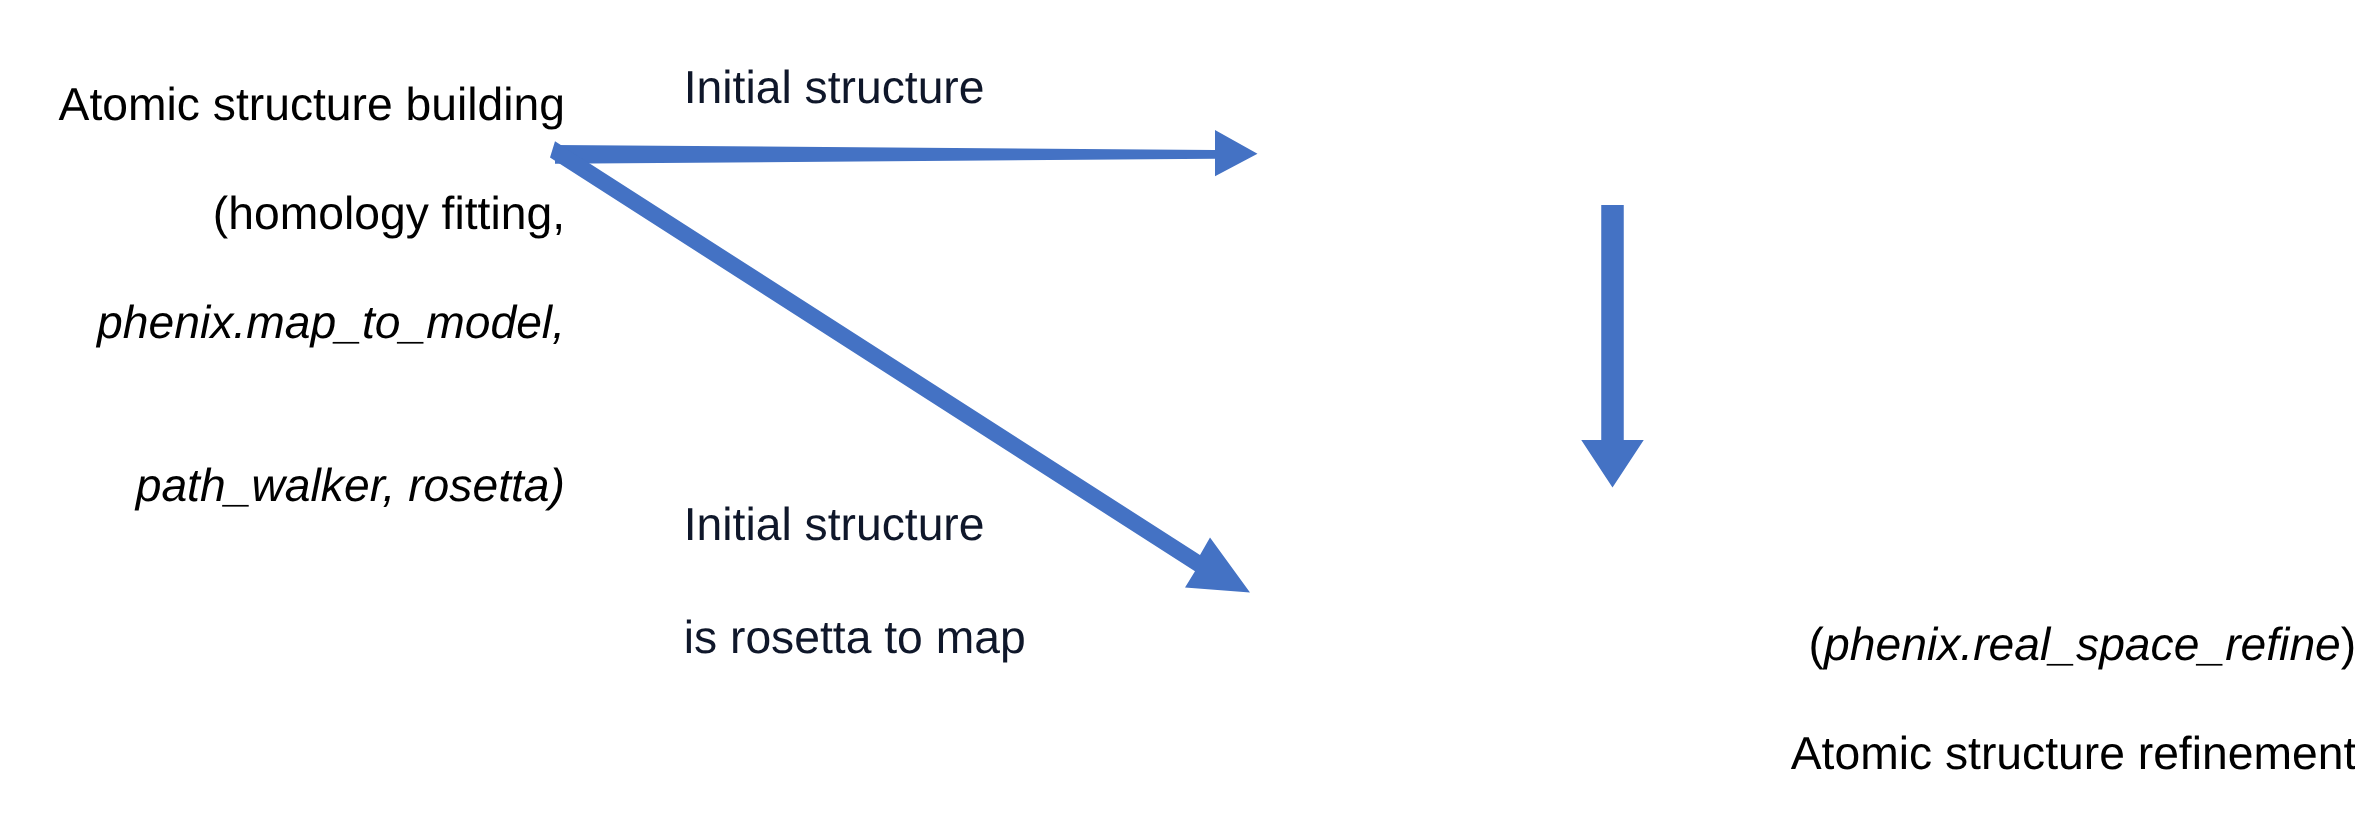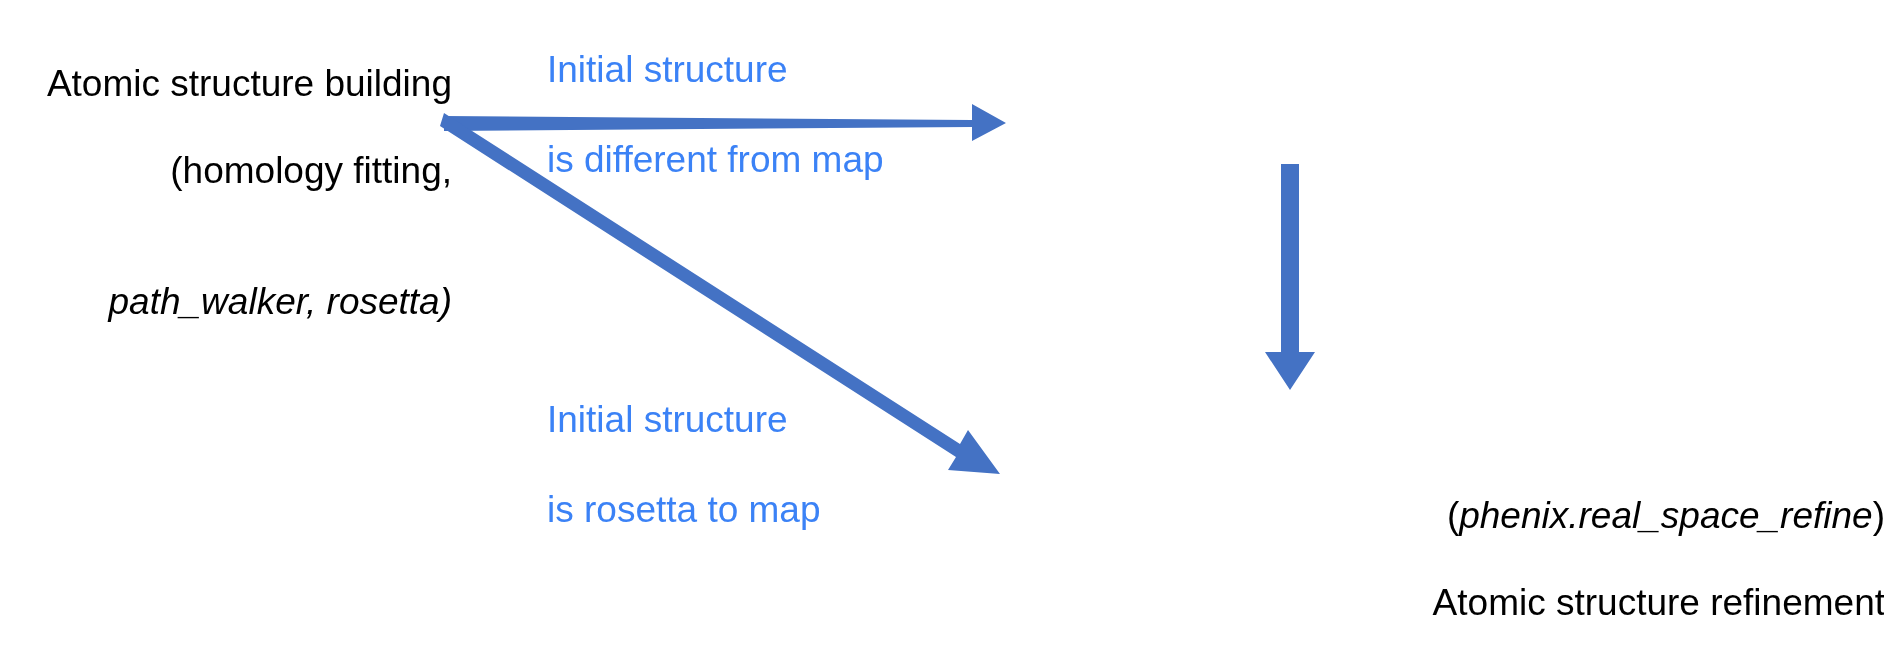--- a/index.html
+++ b/index.html
@@ -20,21 +20,21 @@
     position: absolute;
     text-align: right;
     line-height: 1.18;
     color: #000000;
     white-space: pre-line;
   }
   .label-text {
     position: absolute;
     text-align: left;
     line-height: 1.22;
-    color: #3b82f6;
+    color: #0f172a;
     white-space: pre-line;
   }
   .ital { font-style: italic; }
 
   
   #node-building {
     left: 0px;
     top: 18px;
     width: 452px;
     font-size: 37px;
@@ -92,28 +92,28 @@
     </g>
 
     <g>
       <path d="M 1281 164 L 1299 164 L 1299 352 L 1315 352 L 1290 390 L 1265 352 L 1281 352 Z" fill="#4472C4"></path>
     </g>
   </svg>
 
   <div class="node-text" id="node-building">
     <div>Atomic structure building</div>
     <div>(homology fitting,</div>
+    <div class="ital">phenix.map_to_model,</div>
     <div>
       <span class="ital">path_walker, rosetta)</span>
     </div>
   </div>
 
   <div class="label-text" id="label-different">
     <div>Initial structure</div>
-    <div>is different from map</div>
   </div>
 
   <div class="label-text" id="label-similar">
     <div>Initial structure</div>
     <div>is rosetta to map</div>
   </div>
 
 
   <div class="node-text" id="node-refinement">
     <div><span>(</span><span class="ital">phenix.real_space_refine</span><span>)</span></div>

